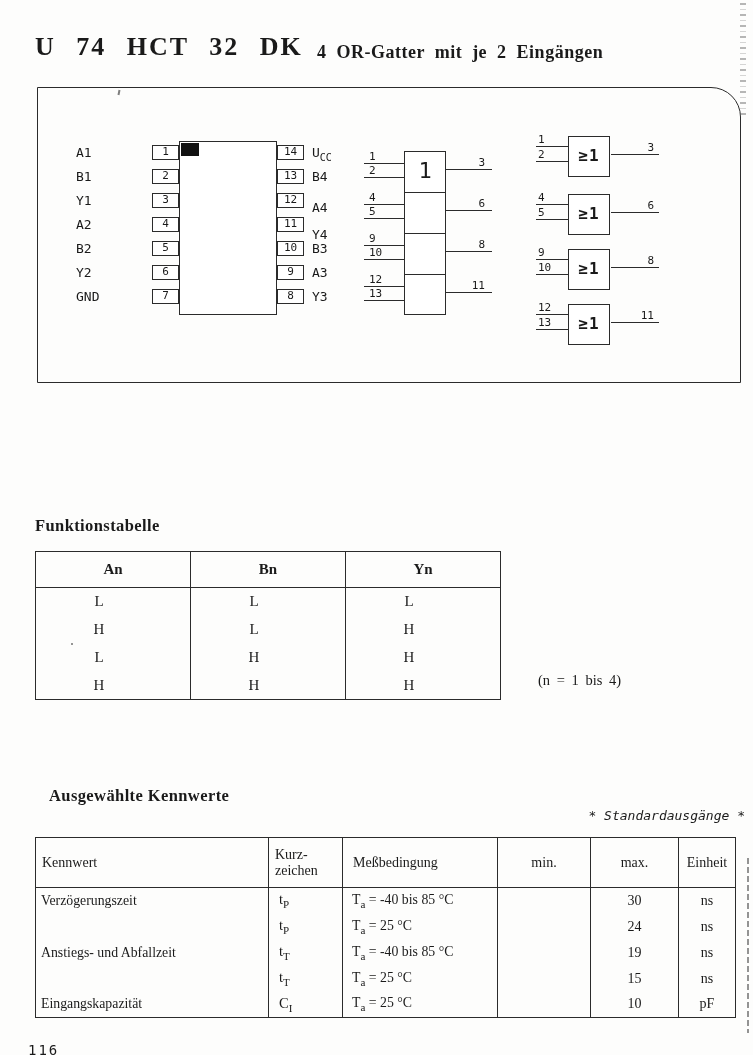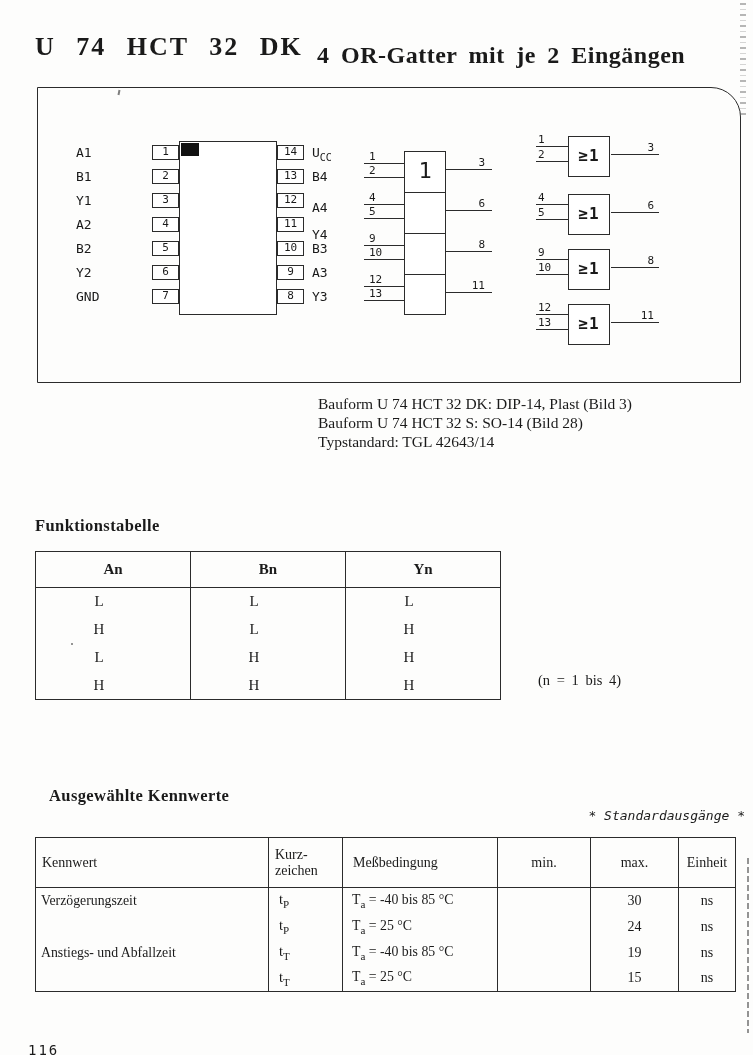--- a/index.html
+++ b/index.html
@@ -6,21 +6,21 @@
   html,body { background:#e8e8e6; }
   .page {
     position:relative; width:753px; height:1055px; margin:0 auto;
     background:#fdfdfc; overflow:hidden;
     font-family:"Liberation Serif", serif; color:#1a1a1a;
   }
 
   
   .title { position:absolute; left:35px; top:32px; font-size:26px; font-weight:bold;
            letter-spacing:2px; word-spacing:12px; }
-  .subtitle { position:absolute; left:317px; top:42px; font-size:24px; font-weight:bold;
+  .subtitle { position:absolute; left:317px; top:42px; font-size:18px; font-weight:bold;
               letter-spacing:0.5px; word-spacing:5px; }
 
   
   .figbox { position:absolute; left:37px; top:87px; width:704px; height:296px;
             border:1.6px solid #2b2b2b; border-radius:0 30px 0 0; }
 
   
   .ic-body   { position:absolute; left:141px; top:53px; width:98px; height:174px;
                border:1.6px solid #2b2b2b; background:#fff; }
   .ic-marker { position:absolute; left:143px; top:55px; width:18px; height:13px; background:#111; }
@@ -184,25 +184,20 @@
     <div class="sig in-iec" style="top:119px">5</div>
     <div class="sig out-iec" style="top:112px">6</div>
     <div class="sig in-iec" style="top:159px">9</div>
     <div class="sig in-iec" style="top:174px">10</div>
     <div class="sig out-iec" style="top:167px">8</div>
     <div class="sig in-iec" style="top:214px">12</div>
     <div class="sig in-iec" style="top:229px">13</div>
     <div class="sig out-iec" style="top:222px">11</div>
   </div>
 
-  <div class="cap-right">
-    <div>Bauform U 74 HCT 32 DK: DIP-14, Plast (Bild 3)</div>
-    <div>Bauform U 74 HCT 32 S: SO-14 (Bild 28)</div>
-    <div>Typstandard: TGL 42643/14</div>
-  </div>
 
   <div class="sec-heading" style="left:35px; top:516px">Funktionstabelle</div>
   <table class="ft-table">
     <colgroup>
         <col style="width:155px">
         <col style="width:155px">
         <col style="width:155px">
       </colgroup>
     <thead>
       <tr>
@@ -287,20 +282,28 @@
         <td class="kw-unit">ns</td>
       </tr>
       <tr>
         <td class="kw-name"></td>
         <td class="kw-sym"><span>t</span><sub class="sb">T</sub></td>
         <td class="kw-cond"><span>T</span><sub class="sb">a</sub><span> = 25 °C</span></td>
         <td class="kw-min"></td>
         <td class="kw-max">15</td>
         <td class="kw-unit">ns</td>
       </tr>
+      <tr>
+        <td class="kw-name">Eingangskapazität</td>
+        <td class="kw-sym"><span>C</span><sub class="sb">I</sub></td>
+        <td class="kw-cond"><span>T</span><sub class="sb">a</sub><span> = 25 °C</span></td>
+        <td class="kw-min"></td>
+        <td class="kw-max">10</td>
+        <td class="kw-unit">pF</td>
+      </tr>
     </tbody>
   </table>
 
   <div class="page-num">116</div>
 
   <div class="art art-top"></div>
   <div class="art art-bot"></div>
   <div class="art art-speck"></div>
   <div class="art art-dot"></div>
 </div>

